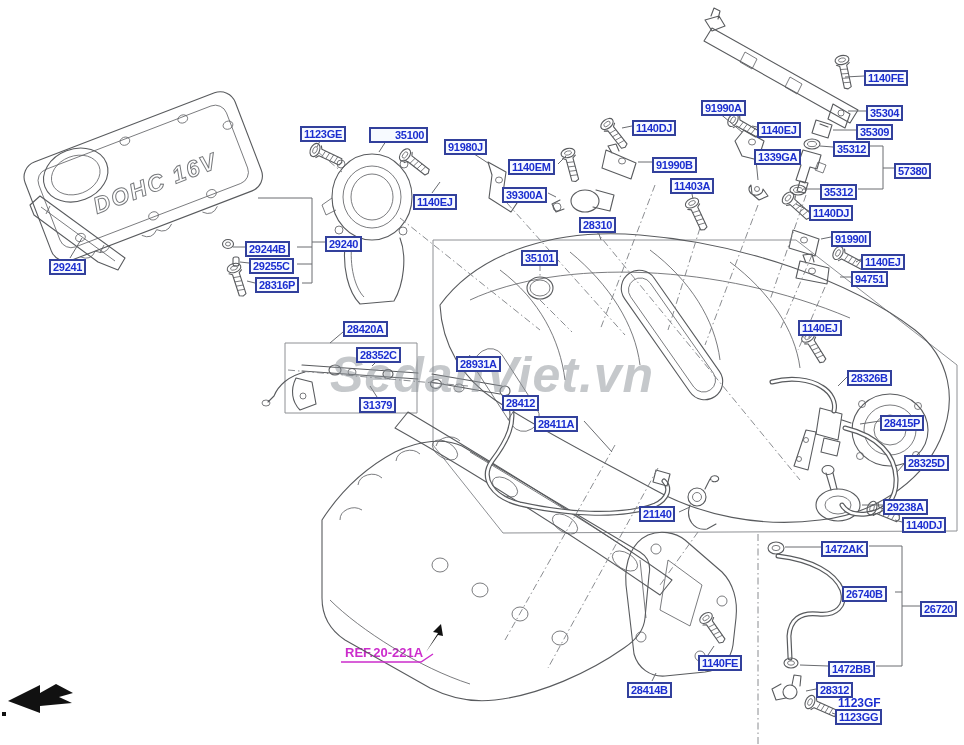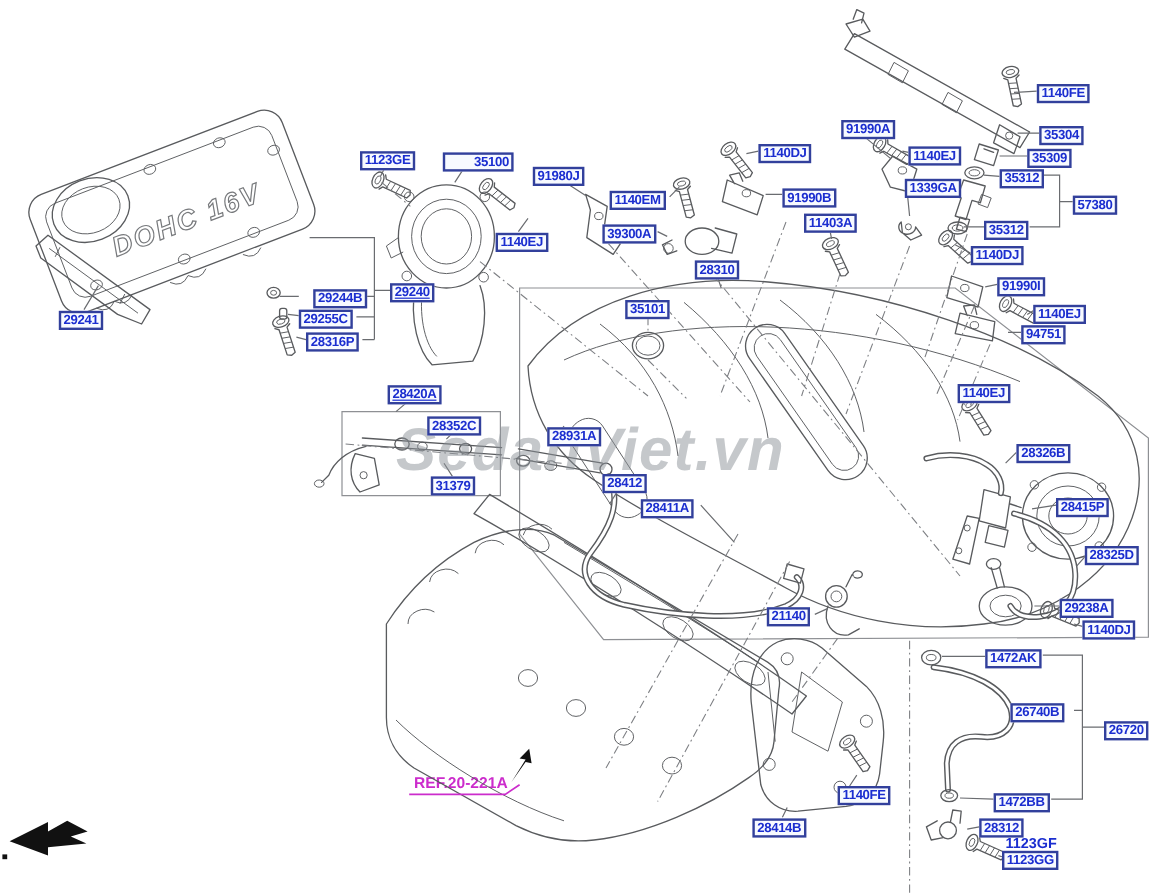--- a/index.html
+++ b/index.html
@@ -285,30 +285,30 @@
       <div class="plabel" style="left: 652px; top: 157px;">91990B</div>
       <div class="plabel" style="left: 508px; top: 159px;">1140EM</div>
       <div class="plabel" style="left: 894px; top: 163px;">57380</div>
       <div class="plabel" style="left: 670px; top: 178px;">11403A</div>
       <div class="plabel" style="left: 820px; top: 184px;">35312</div>
       <div class="plabel" style="left: 502px; top: 187px;">39300A</div>
       <div class="plabel" style="left: 413px; top: 194px;">1140EJ</div>
       <div class="plabel" style="left: 809px; top: 205px;">1140DJ</div>
       <div class="plabel" style="left: 579px; top: 217px;">28310</div>
       <div class="plabel" style="left: 831px; top: 231px;">91990I</div>
-      <div class="plabel" style="left: 325px; top: 236px; text-decoration: underline;">29240</div>
-      <div class="plabel" style="left: 261px; top: 241px;">29244B</div>
+      <div class="plabel" style="left: 325px; top: 236px;">29240</div>
+      <div class="plabel" style="left: 245px; top: 241px;">29244B</div>
       <div class="plabel" style="left: 521px; top: 250px;">35101</div>
       <div class="plabel" style="left: 861px; top: 254px;">1140EJ</div>
       <div class="plabel" style="left: 249px; top: 258px;">29255C</div>
       <div class="plabel" style="left: 49px; top: 259px;">29241</div>
       <div class="plabel" style="left: 851px; top: 271px;">94751</div>
       <div class="plabel" style="left: 255px; top: 277px;">28316P</div>
       <div class="plabel" style="left: 798px; top: 320px;">1140EJ</div>
-      <div class="plabel" style="left: 323px; top: 321px; text-decoration: underline;">28420A</div>
+      <div class="plabel" style="left: 343px; top: 321px;">28420A</div>
       <div class="plabel" style="left: 456px; top: 356px;">28931A</div>
       <div class="plabel" style="left: 356px; top: 347px;">28352C</div>
       <div class="plabel" style="left: 847px; top: 370px;">28326B</div>
       <div class="plabel" style="left: 502px; top: 395px;">28412</div>
       <div class="plabel" style="left: 359px; top: 397px;">31379</div>
       <div class="plabel" style="left: 880px; top: 415px;">28415P</div>
       <div class="plabel" style="left: 534px; top: 416px;">28411A</div>
       <div class="plabel" style="left: 904px; top: 455px;">28325D</div>
       <div class="plabel" style="left: 883px; top: 499px;">29238A</div>
       <div class="plabel" style="left: 639px; top: 506px;">21140</div>

